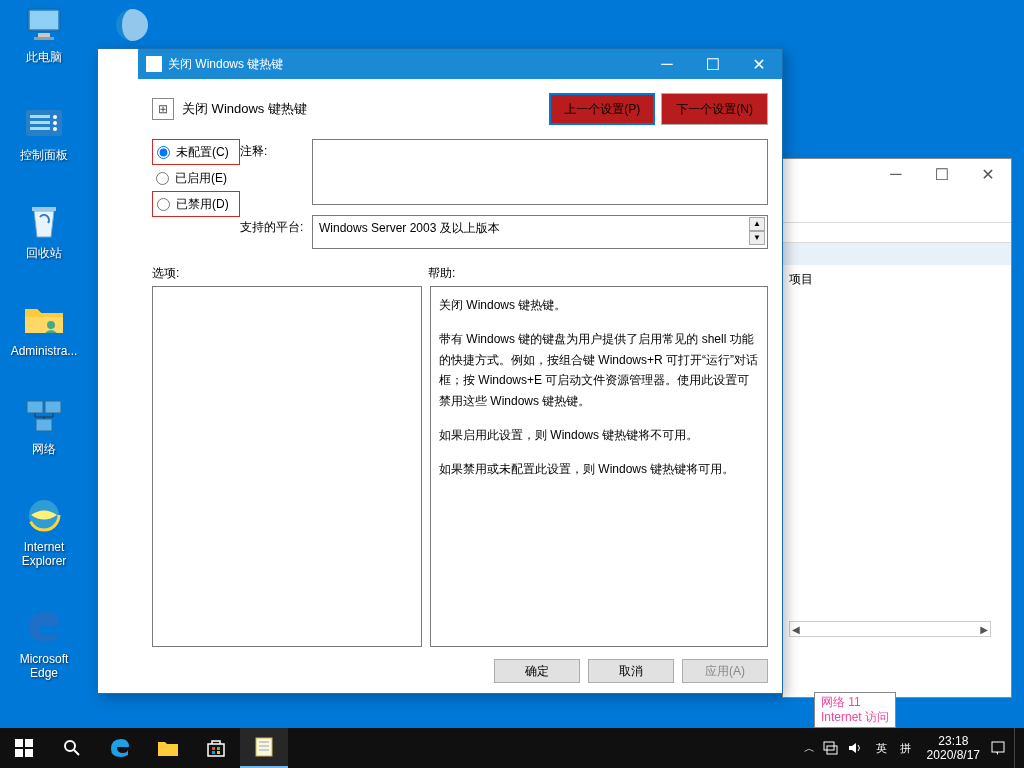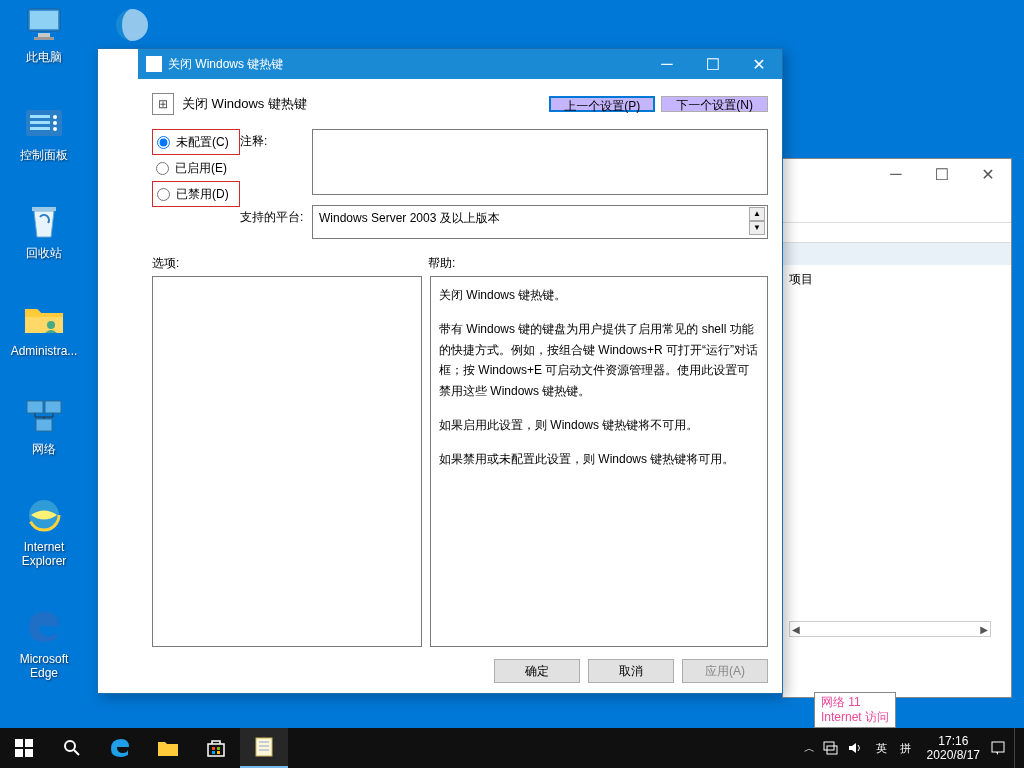--- a/index.html
+++ b/index.html
@@ -23,21 +23,21 @@
 .titlebar { height: 30px; background: #1a8ad4; color: #fff; display: flex; align-items: center; padding-left: 8px; }
 .titlebar .ticon { width: 16px; height: 16px; margin-right: 6px; background: #fff; display:inline-block; }
 .titlebar .ttl { flex: 1; font-size: 12px; }
 .titlebar .wbtn { width: 46px; height: 30px; display: flex; align-items: center; justify-content: center; color: #fff; }
 
 .dlg-body { flex: 1; padding: 14px 14px 10px; display: flex; flex-direction: column; font-size: 12px; color: #000; }
 
 .hdr-row { display: flex; align-items: center; margin-bottom: 14px; }
 .hdr-icon { width: 22px; height: 22px; border: 1px solid #888; margin-right: 8px; display:flex; align-items:center; justify-content:center; font-size:12px; color:#555;}
 .hdr-title { flex: 1; font-size: 13px; }
-.nav-btn { height: 16px; padding: 0 14px; margin-left: 6px; background: #c4b5fd; border: 1px solid #adadad; font-size: 12px; cursor: pointer; }
+.nav-btn { height: 32px; padding: 0 14px; margin-left: 6px; background: #b91c1c; border: 1px solid #adadad; font-size: 12px; cursor: pointer; }
 .nav-btn.sel { border: 2px solid #0078d7; padding: 0 13px; }
 
 .cfg-row { display: flex; margin-bottom: 10px; }
 .radio-col { width: 88px; }
 .radio-item { display: flex; align-items: center; height: 26px; padding: 0 4px; }
 .radio-item.boxed { border: 1px solid #d02a2a; }
 .radio-item input { margin-right: 6px; }
 .right-col { flex: 1; display: flex; flex-direction: column; gap: 10px; }
 .field-row { display: flex; align-items: flex-start; }
 .field-label { width: 72px; padding-top: 4px; }
@@ -311,21 +311,21 @@
       </div>
     <div class="tico">
         <svg width="16" height="14">
           <path d="M2 5 L5 5 L9 2 L9 12 L5 9 L2 9 Z" fill="#fff"></path>
           <path d="M11 4 Q14 7 11 10" fill="none" stroke="#fff"></path>
         </svg>
       </div>
     <div class="tico">英</div>
     <div class="tico">拼</div>
     <div class="clock">
-      <div>17:16</div>
+      <div>23:18</div>
       <div>2020/8/17</div>
     </div>
     <div class="tico">
         <svg width="16" height="16">
           <rect x="2" y="2" width="12" height="10" fill="none" stroke="#fff"></rect>
           <path d="M6 12 L8 15 L8 12" fill="#fff"></path>
         </svg>
       </div>
     <div class="showdesk"></div>
   </div>

